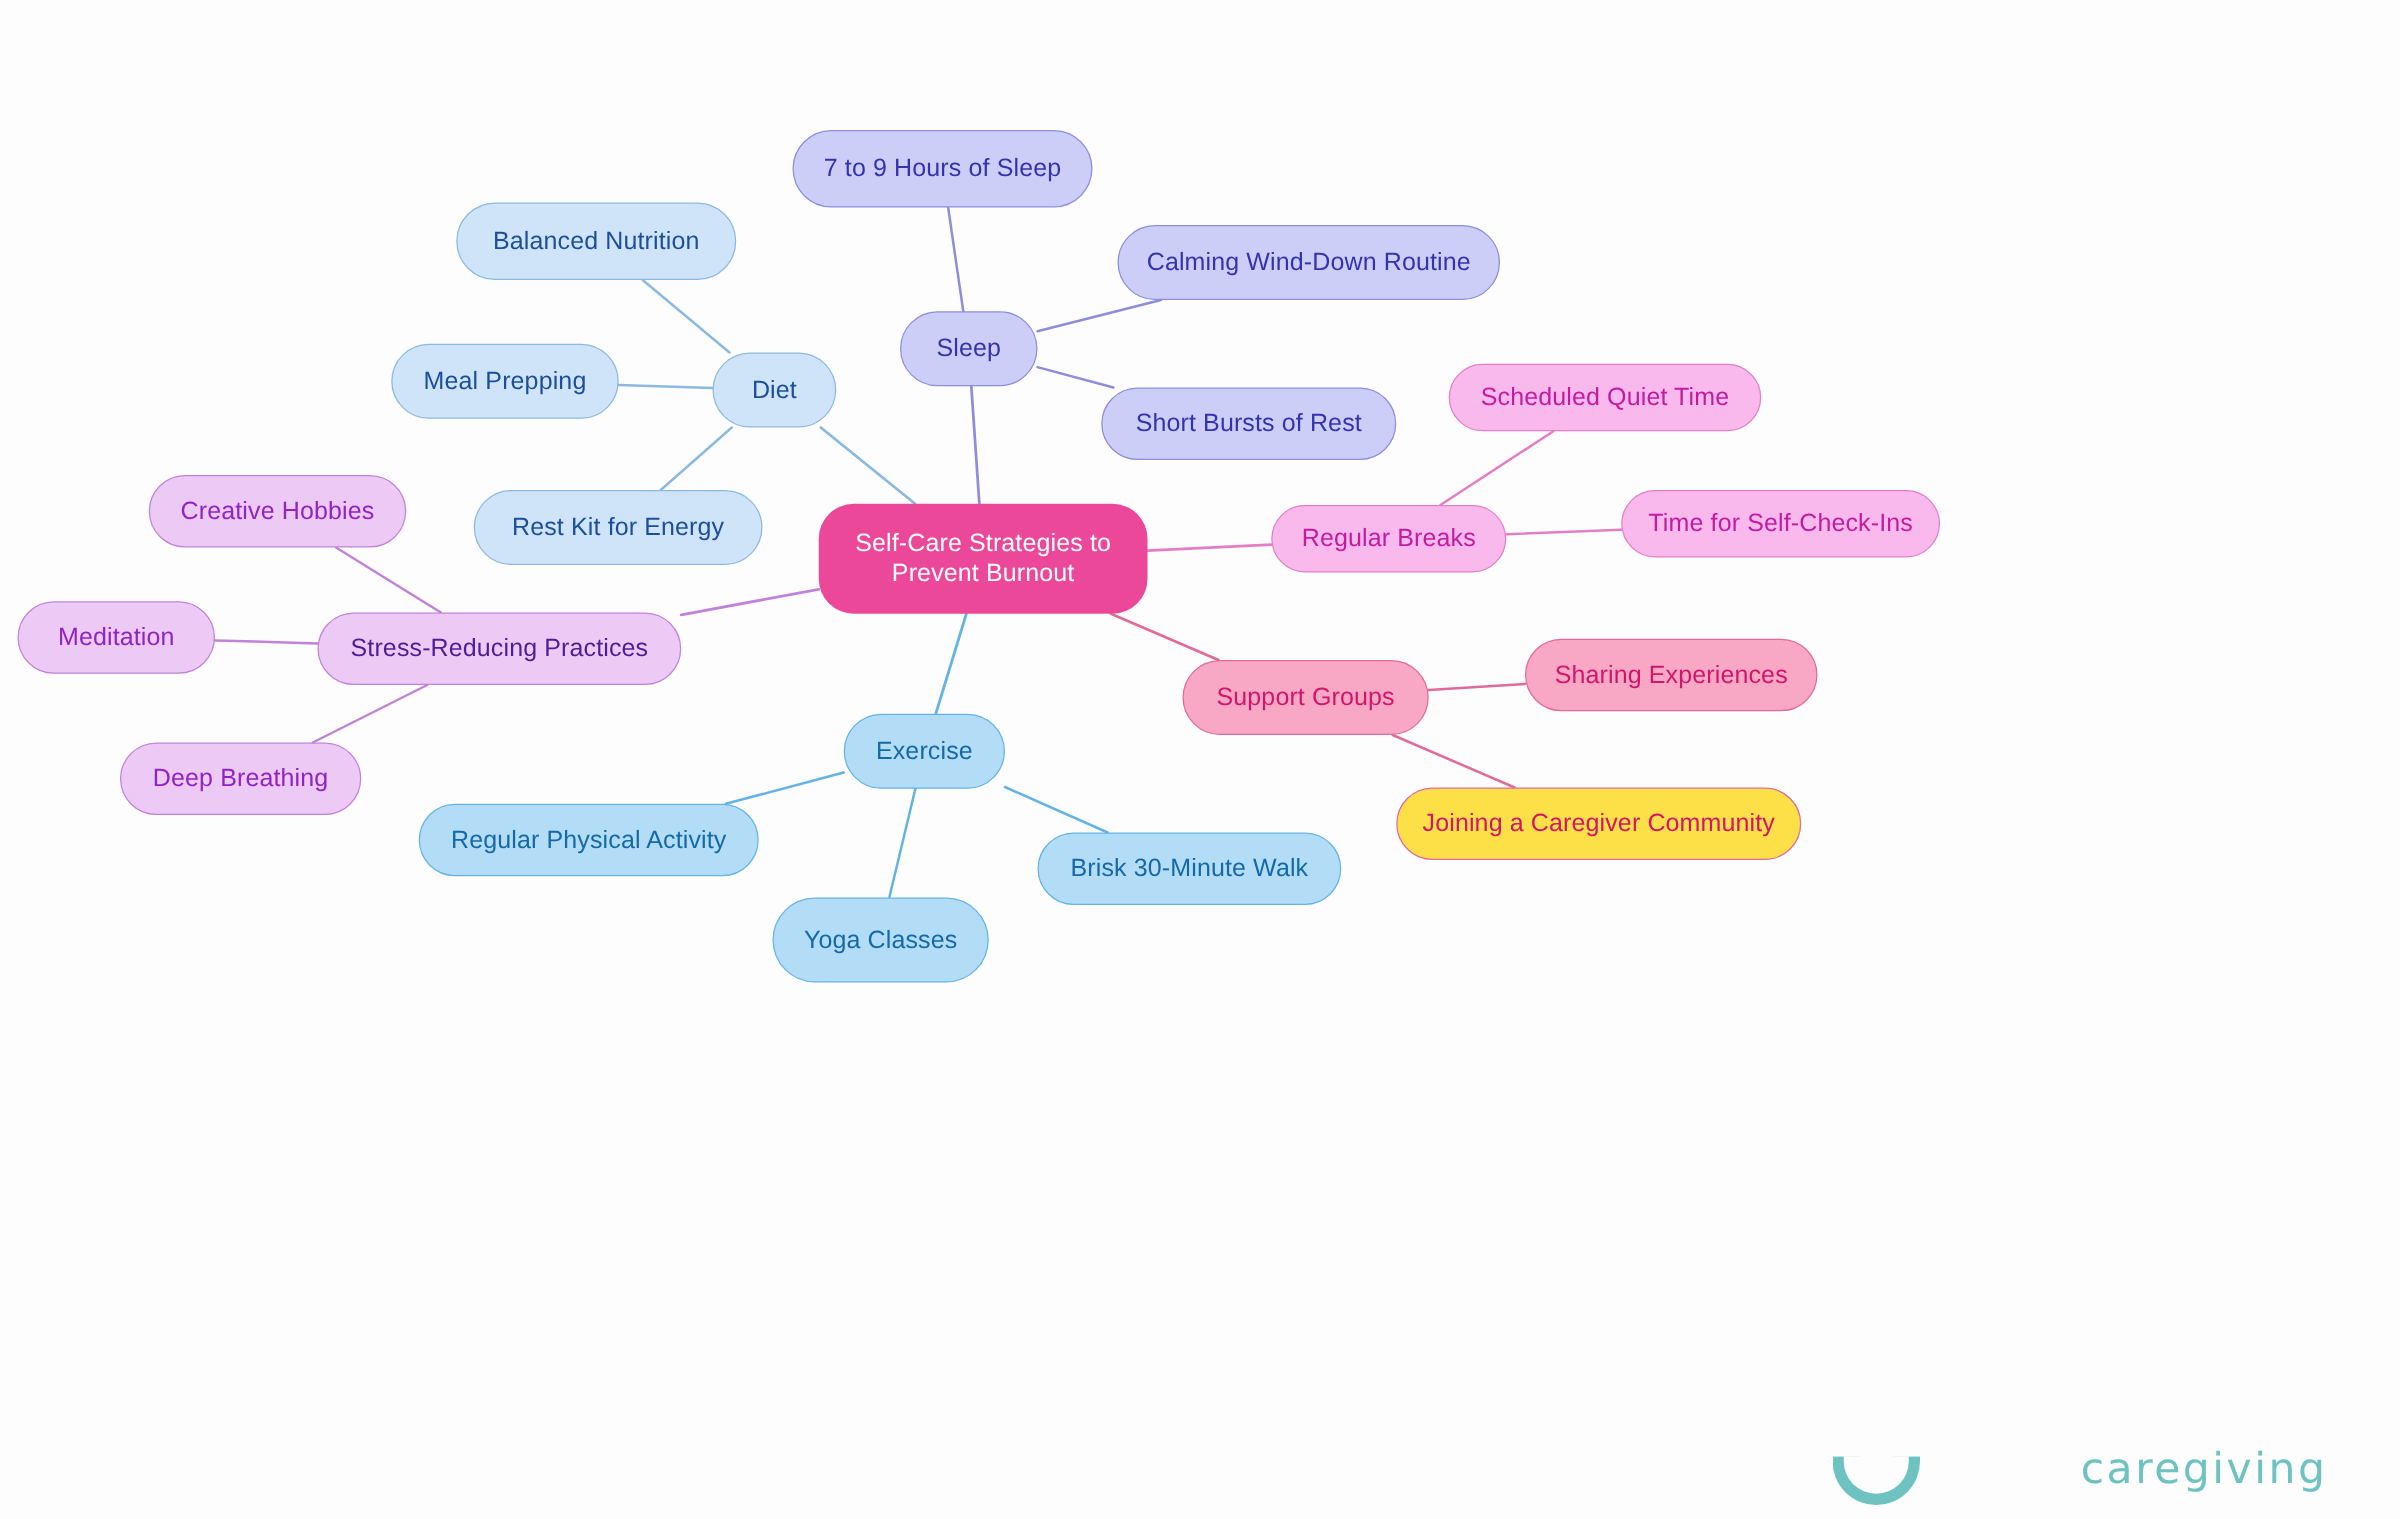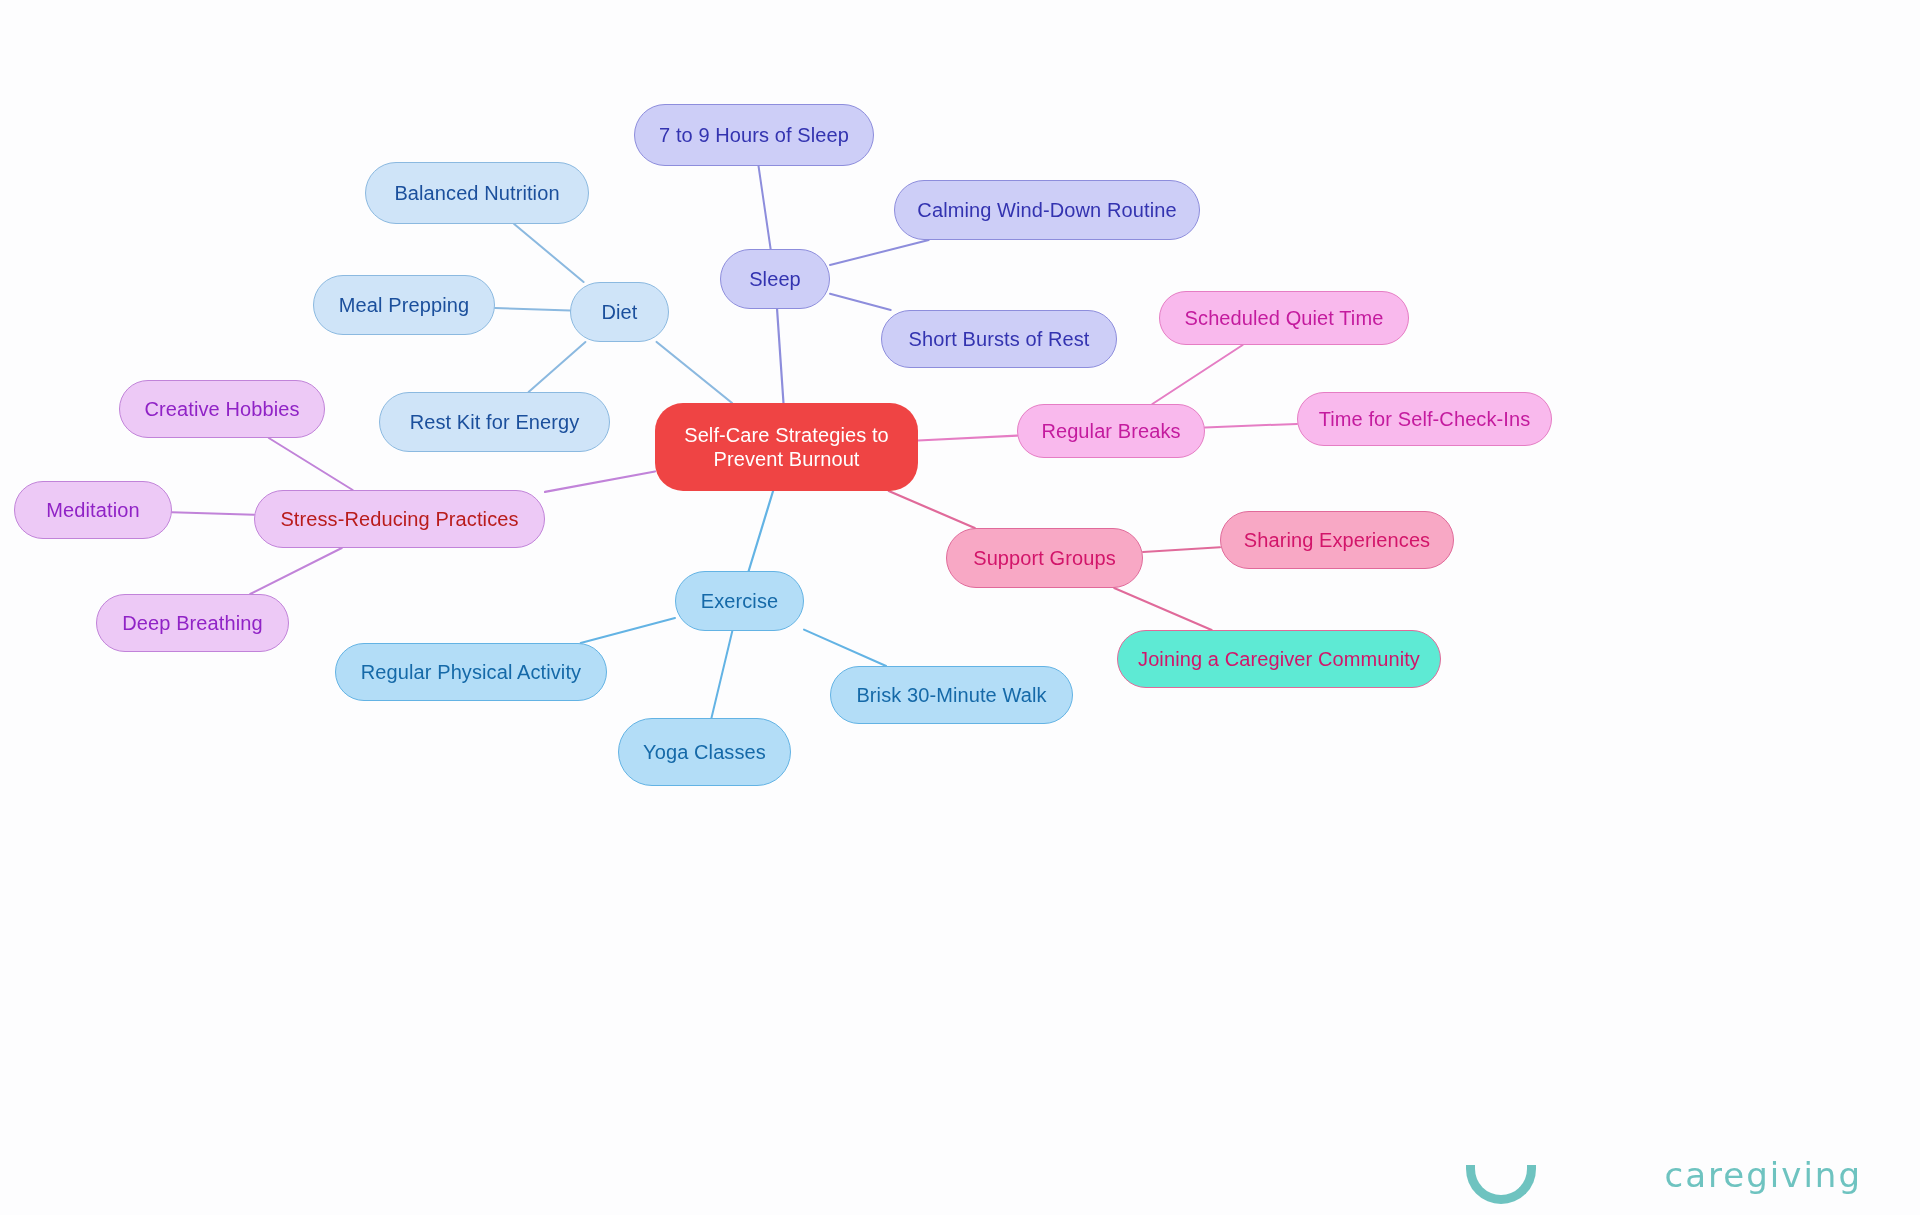--- a/index.html
+++ b/index.html
@@ -105,21 +105,21 @@
       <line x1="773.0714285714286" y1="491" x2="748.6558441558442" y2="571" stroke="#63b3e4" stroke-width="2.2" stroke-linecap="round"></line>
       <line x1="675" y1="618.0558659217877" x2="580.669014084507" y2="643" stroke="#63b3e4" stroke-width="2" stroke-linecap="round"></line>
       <line x1="732.3082191780821" y1="631" x2="711.4520547945206" y2="718" stroke="#63b3e4" stroke-width="2" stroke-linecap="round"></line>
       <line x1="804" y1="629.5990566037735" x2="886.0957446808511" y2="666" stroke="#63b3e4" stroke-width="2" stroke-linecap="round"></line>
       <line x1="655" y1="471.4651162790698" x2="545" y2="491.93023255813955" stroke="#c183d9" stroke-width="2.2" stroke-linecap="round"></line>
       <line x1="352.70454545454544" y1="490" x2="268.79545454545456" y2="438" stroke="#c183d9" stroke-width="2" stroke-linecap="round"></line>
       <line x1="254" y1="514.7275693311583" x2="172" y2="512.3197389885808" stroke="#c183d9" stroke-width="2" stroke-linecap="round"></line>
       <line x1="341.77884615384613" y1="548" x2="250.22115384615384" y2="594" stroke="#c183d9" stroke-width="2" stroke-linecap="round"></line>
     </svg>
   <div id="nodes">
-      <div class="node root" style="left: 655px; top: 403px; width: 263px; height: 88px; background: #ef4444; color: rgb(255, 255, 255); font-size: 20px;">
+      <div class="node root" style="left: 655px; top: 403px; width: 263px; height: 88px; background: #ec4899; color: rgb(255, 255, 255); font-size: 20px;">
         <span>Self-Care Strategies to Prevent Burnout</span>
       </div>
       <div class="node" style="left: 570px; top: 282px; width: 99px; height: 60px; background: rgb(207, 228, 248); color: rgb(27, 79, 156); font-size: 20px; border-color: rgb(139, 185, 224);">
         <span>Diet</span>
       </div>
       <div class="node" style="left: 365px; top: 162px; width: 224px; height: 62px; background: rgb(207, 228, 248); color: rgb(27, 79, 156); font-size: 20px; border-color: rgb(139, 185, 224);">
         <span>Balanced Nutrition</span>
       </div>
       <div class="node" style="left: 313px; top: 275px; width: 182px; height: 60px; background: rgb(207, 228, 248); color: rgb(27, 79, 156); font-size: 20px; border-color: rgb(139, 185, 224);">
         <span>Meal Prepping</span>
@@ -147,36 +147,36 @@
       </div>
       <div class="node" style="left: 1297px; top: 392px; width: 255px; height: 54px; background: rgb(249, 185, 237); color: rgb(196, 27, 158); font-size: 20px; border-color: rgb(229, 125, 196);">
         <span>Time for Self-Check-Ins</span>
       </div>
       <div class="node" style="left: 946px; top: 528px; width: 197px; height: 60px; background: rgb(248, 168, 197); color: rgb(210, 21, 106); font-size: 20px; border-color: rgb(224, 106, 154);">
         <span>Support Groups</span>
       </div>
       <div class="node" style="left: 1220px; top: 511px; width: 234px; height: 58px; background: rgb(248, 168, 197); color: rgb(210, 21, 106); font-size: 20px; border-color: rgb(224, 106, 154);">
         <span>Sharing Experiences</span>
       </div>
-      <div class="node" style="left: 1117px; top: 630px; width: 324px; height: 58px; background: #5eead4; color: rgb(210, 21, 106); font-size: 20px; border-color: rgb(224, 106, 154);">
+      <div class="node" style="left: 1117px; top: 630px; width: 324px; height: 58px; background: #fde047; color: rgb(210, 21, 106); font-size: 20px; border-color: rgb(224, 106, 154);">
         <span>Joining a Caregiver Community</span>
       </div>
       <div class="node" style="left: 675px; top: 571px; width: 129px; height: 60px; background: rgb(179, 221, 247); color: rgb(21, 105, 168); font-size: 20px; border-color: rgb(99, 179, 228); text-align: right;">
         <span>Exercise</span>
       </div>
       <div class="node" style="left: 335px; top: 643px; width: 272px; height: 58px; background: rgb(179, 221, 247); color: rgb(21, 105, 168); font-size: 20px; border-color: rgb(99, 179, 228);">
         <span>Regular Physical Activity</span>
       </div>
       <div class="node" style="left: 618px; top: 718px; width: 173px; height: 68px; background: rgb(179, 221, 247); color: rgb(21, 105, 168); font-size: 20px; border-color: rgb(99, 179, 228);">
         <span>Yoga Classes</span>
       </div>
       <div class="node" style="left: 830px; top: 666px; width: 243px; height: 58px; background: rgb(179, 221, 247); color: rgb(21, 105, 168); font-size: 20px; border-color: rgb(99, 179, 228);">
         <span>Brisk 30-Minute Walk</span>
       </div>
-      <div class="node" style="left: 254px; top: 490px; width: 291px; height: 58px; background: rgb(237, 201, 246); color: #b91c1c; font-size: 20px; border-color: rgb(193, 131, 217); text-align: center;">
+      <div class="node" style="left: 254px; top: 490px; width: 291px; height: 58px; background: rgb(237, 201, 246); color: #4c1d95; font-size: 20px; border-color: rgb(193, 131, 217); text-align: center;">
         <span>Stress-Reducing Practices</span>
       </div>
       <div class="node" style="left: 119px; top: 380px; width: 206px; height: 58px; background: rgb(237, 201, 246); color: rgb(144, 35, 198); font-size: 20px; border-color: rgb(193, 131, 217);">
         <span>Creative Hobbies</span>
       </div>
       <div class="node" style="left: 14px; top: 481px; width: 158px; height: 58px; background: rgb(237, 201, 246); color: rgb(144, 35, 198); font-size: 20px; border-color: rgb(193, 131, 217);">
         <span>Meditation</span>
       </div>
       <div class="node" style="left: 96px; top: 594px; width: 193px; height: 58px; background: rgb(237, 201, 246); color: rgb(144, 35, 198); font-size: 20px; border-color: rgb(193, 131, 217);">
         <span>Deep Breathing</span>

